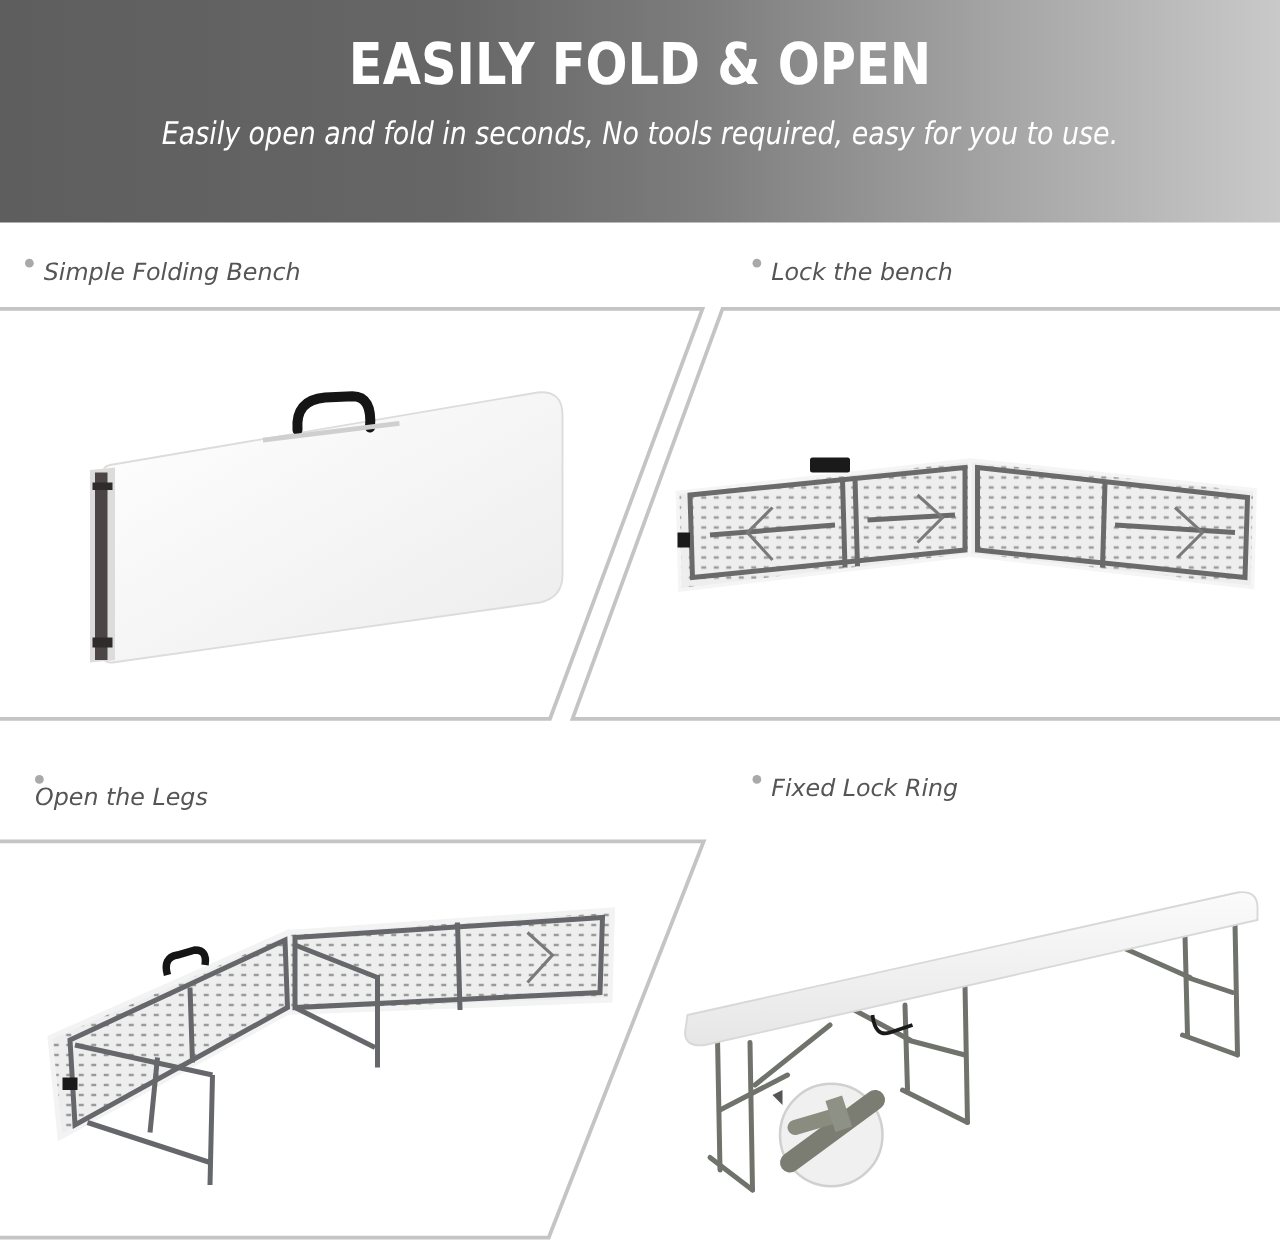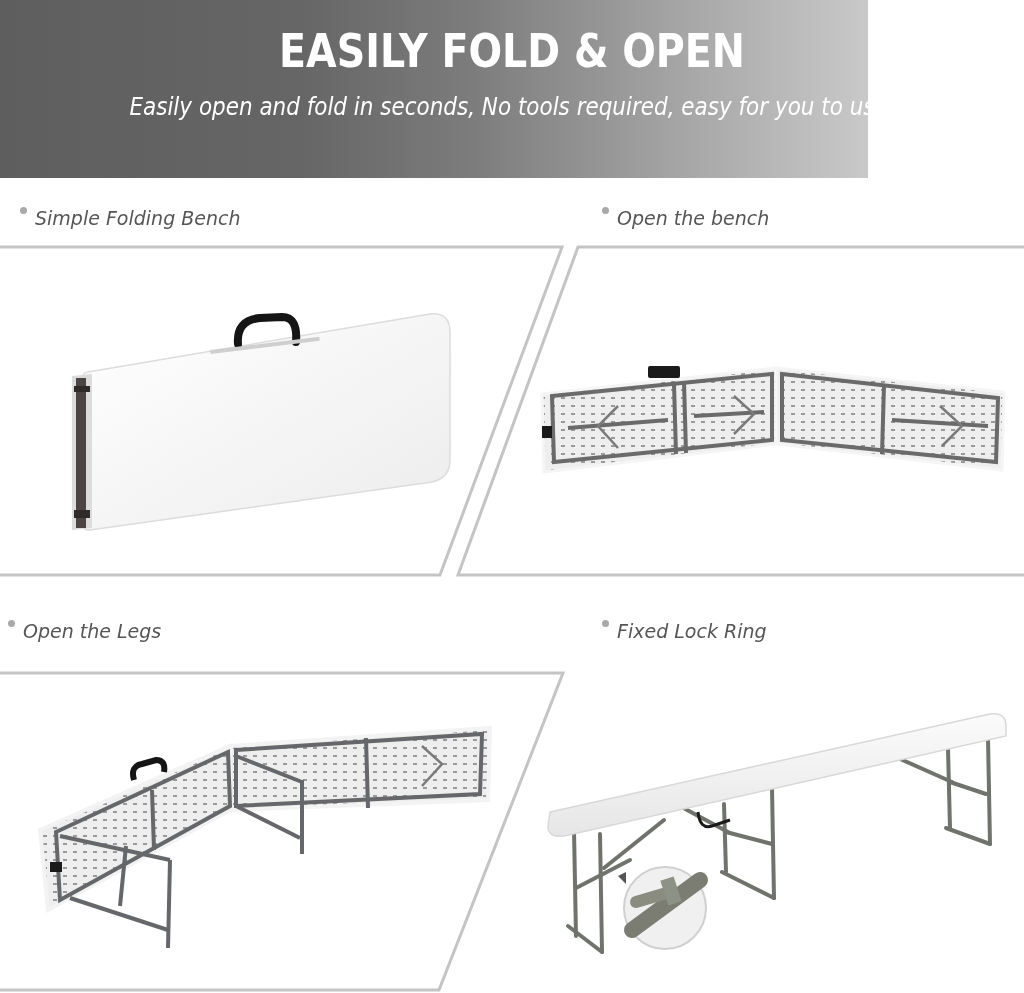--- a/index.html
+++ b/index.html
@@ -1,21 +1,21 @@
 <!DOCTYPE html>
 <html><head>
 <meta charset="utf-8">
 <style>
   html, body { margin: 0; padding: 0; }
   body {
     width: 1024px; height: 993px; position: relative; overflow: hidden;
     background: #ffffff; font-family: "Liberation Sans", sans-serif;
   }
   .banner {
-    position: absolute; left: 0; top: 0; width: 868px; height: 178px;
+    position: absolute; left: 0; top: 0; width: 1024px; height: 178px;
     background: linear-gradient(90deg, #5e5e5e 0%, #666666 35%, #7d7d7d 55%, #a8a8a8 80%, #c9c9c9 100%);
   }
   .banner-title {
     position: absolute; left: 0; width: 1024px; top: 24px; text-align: center;
     color: #ffffff; font-weight: bold; font-size: 46px; letter-spacing: 0px;
     font-family: "DejaVu Sans", sans-serif; transform: scaleX(0.86);
   }
   .banner-sub {
     position: absolute; left: 0; width: 1024px; top: 92px; text-align: center;
     color: #ffffff; font-style: italic; font-size: 25px;
@@ -40,23 +40,23 @@
   <div class="banner-title">EASILY FOLD &amp; OPEN</div>
   <div class="banner-sub">Easily open and fold in seconds, No tools required, easy for you to use.</div>
 </div>
 
 <div class="label" style="left:20px; top:207px;">
   <span class="bullet"></span>
   <span>Simple Folding Bench</span>
 </div>
 <div class="label" style="left:602px; top:207px;">
   <span class="bullet"></span>
-  <span>Open the bench</span>
+  <span>Lock the bench</span>
 </div>
-<div class="label" style="left:8px; top:620px;">
+<div class="label" style="left:28px; top:620px;flex-direction:column;">
   <span class="bullet"></span>
   <span>Open the Legs</span>
 </div>
 <div class="label" style="left:602px; top:620px;">
   <span class="bullet"></span>
   <span>Fixed Lock Ring</span>
 </div>
 
 <svg class="frames" width="1024" height="993">
   <g fill="none" stroke="#c4c4c4" stroke-width="3">

